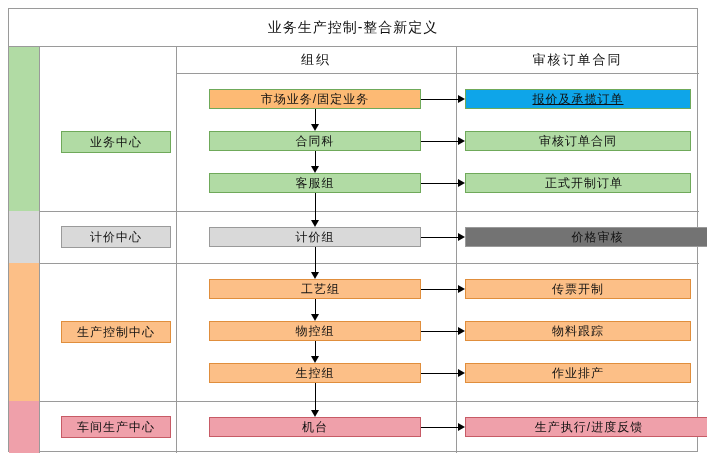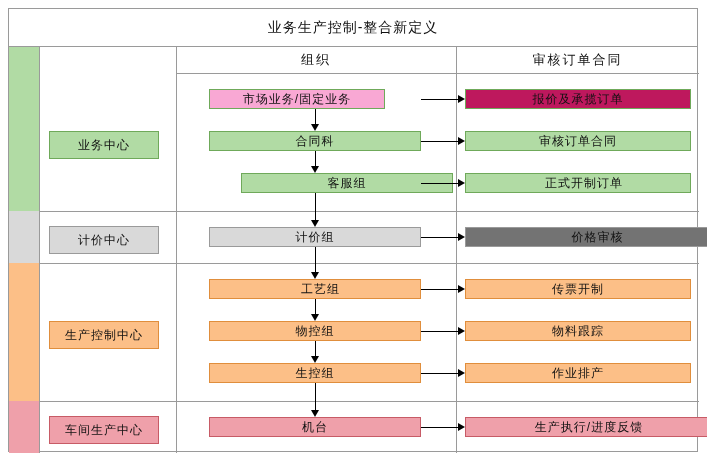--- a/index.html
+++ b/index.html
@@ -4,21 +4,21 @@
 <style>
   html,body{margin:0;padding:0;background:#ffffff;}
   body{font-family:"Liberation Sans","DejaVu Sans",sans-serif;color:#111;}
   #canvas{position:relative;width:707px;height:466px;background:#ffffff;overflow:hidden;}
   #frame{position:absolute;left:8px;top:8px;width:690px;height:444px;border:1px solid #9a9a9a;box-sizing:border-box;background:#fff;}
   .title-row{position:absolute;left:0;top:0;width:100%;height:38px;border-bottom:1px solid #9a9a9a;box-sizing:border-box;display:flex;align-items:center;justify-content:center;font-size:14px;letter-spacing:1px;text-align:center;}
   .grid-v{position:absolute;width:1px;background:#9a9a9a;}
   .grid-h{position:absolute;height:1px;background:#9a9a9a;}
   .col-header{position:absolute;top:38px;height:26px;display:flex;align-items:center;justify-content:center;font-size:13px;letter-spacing:2px;}
   .strip{position:absolute;left:0;width:30px;box-sizing:border-box;}
-  .sec-label{position:absolute;left:40px;width:110px;height:28px;box-sizing:border-box;border:1px solid;display:flex;align-items:center;justify-content:center;font-size:12px;letter-spacing:1px;}
+  .sec-label{position:absolute;left:52px;width:110px;height:22px;box-sizing:border-box;border:1px solid;display:flex;align-items:center;justify-content:center;font-size:12px;letter-spacing:1px;}
   .node{position:absolute;height:20px;box-sizing:border-box;border:1px solid;display:flex;align-items:center;justify-content:center;font-size:12px;letter-spacing:1px;white-space:nowrap;overflow:hidden;}
   .h-line{position:absolute;height:1px;background:#000;}
   .h-head{position:absolute;width:0;height:0;border-top:4px solid transparent;border-bottom:4px solid transparent;border-left:7px solid #000;}
   .v-line{position:absolute;width:1px;background:#000;}
   .v-head{position:absolute;width:0;height:0;border-left:4px solid transparent;border-right:4px solid transparent;border-top:7px solid #000;}
 </style>
 </head>
 <body>
 
 <div id="canvas">
@@ -28,29 +28,29 @@
     <div class="col-header" style="left:167px;width:280px;">组织</div>
     <div class="col-header" style="left:447px;width:243px;">审核订单合同</div>
 
     <div class="grid-v" style="left:30px;top:38px;height:406px;"></div>
     <div class="grid-v" style="left:167px;top:38px;height:406px;"></div>
     <div class="grid-v" style="left:447px;top:38px;height:406px;"></div>
     <div class="grid-h" style="left:167px;top:64px;width:523px;"></div>
   <div class="strip" style="top: 38px; height: 164px; background: rgb(177, 219, 164);"></div>
       <div class="grid-h" style="left: 0px; top: 202px; width: 690px;"></div>
       <div class="sec-label" style="top: 122px; background: rgb(177, 219, 164); border-color: rgb(111, 169, 90);">业务中心</div>
-      <div class="node" style="left: 200px; top: 80px; width: 176px; background: #f9a8d4; border-color: rgb(111, 169, 90); text-align: center;">市场业务/固定业务</div>
-      <div class="node" style="left: 456px; top: 80px; width: 226px; background: #be185d; border-color: rgb(111, 169, 90);">报价及承揽订单</div>
+      <div class="node" style="left: 200px; top: 80px; width: 212px; background: #fdba74; border-color: rgb(111, 169, 90); text-align: center;">市场业务/固定业务</div>
+      <div class="node" style="left: 456px; top: 80px; width: 226px; background: #0ea5e9; border-color: rgb(111, 169, 90); text-decoration: underline;">报价及承揽订单</div>
       <div class="h-line" style="left: 412px; top: 89.5px; width: 37px;"></div>
       <div class="h-head" style="left: 449px; top: 86px;"></div>
       <div class="node" style="left: 200px; top: 122px; width: 212px; background: rgb(177, 219, 164); border-color: rgb(111, 169, 90);">合同科</div>
       <div class="node" style="left: 456px; top: 122px; width: 226px; background: rgb(177, 219, 164); border-color: rgb(111, 169, 90);">审核订单合同</div>
       <div class="h-line" style="left: 412px; top: 131.5px; width: 37px;"></div>
       <div class="h-head" style="left: 449px; top: 128px;"></div>
-      <div class="node" style="left: 200px; top: 164px; width: 212px; background: rgb(177, 219, 164); border-color: rgb(111, 169, 90); margin-left: 32px;">客服组</div>
+      <div class="node" style="left: 200px; top: 164px; width: 212px; background: rgb(177, 219, 164); border-color: rgb(111, 169, 90);">客服组</div>
       <div class="node" style="left: 456px; top: 164px; width: 226px; background: rgb(177, 219, 164); border-color: rgb(111, 169, 90); padding-left: 12px;">正式开制订单</div>
       <div class="h-line" style="left: 412px; top: 173.5px; width: 37px;"></div>
       <div class="h-head" style="left: 449px; top: 170px;"></div>
       <div class="strip" style="top: 202px; height: 52px; background: rgb(217, 217, 217);"></div>
       <div class="grid-h" style="left: 0px; top: 254px; width: 690px;"></div>
       <div class="sec-label" style="top: 217px; background: rgb(217, 217, 217); border-color: rgb(154, 154, 154);">计价中心</div>
       <div class="node" style="left: 200px; top: 218px; width: 212px; background: rgb(217, 217, 217); border-color: rgb(154, 154, 154);">计价组</div>
       <div class="node" style="left: 456px; top: 218px; width: 265px; background: #737373; border-color: rgb(154, 154, 154);">价格审核</div>
       <div class="h-line" style="left: 412px; top: 227.5px; width: 37px;"></div>
       <div class="h-head" style="left: 449px; top: 224px;"></div>

